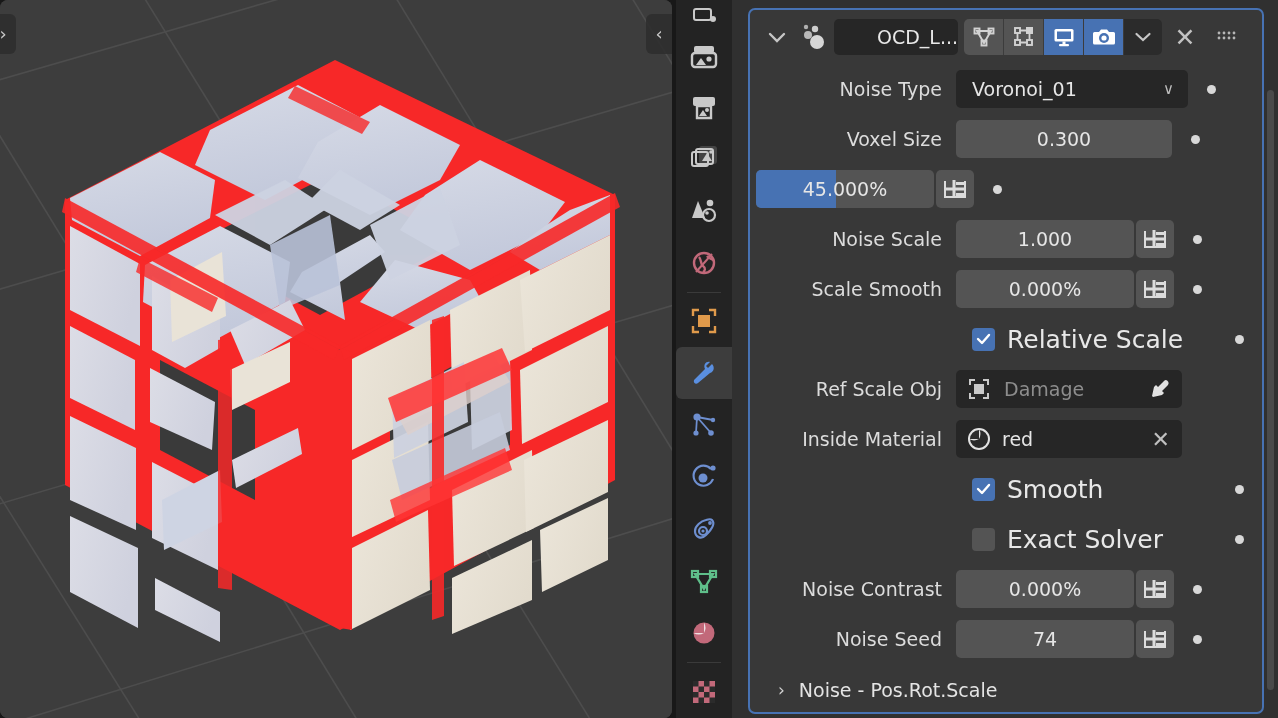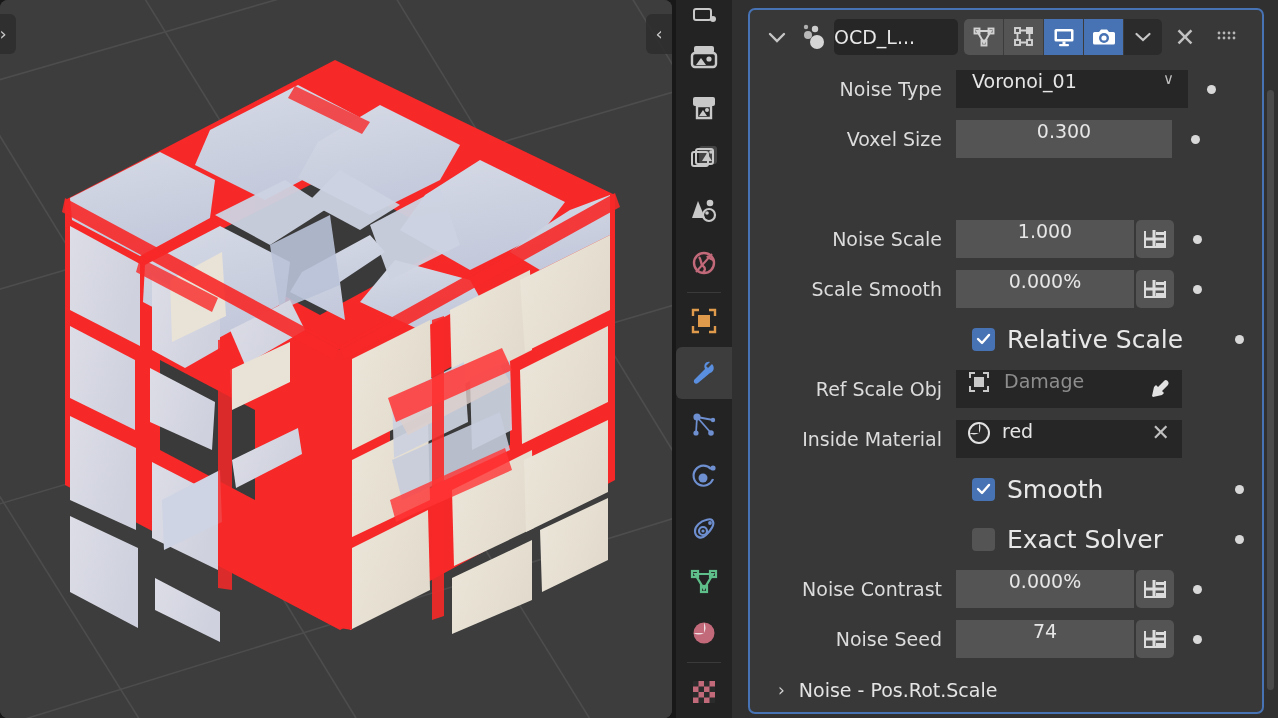--- a/index.html
+++ b/index.html
@@ -50,21 +50,21 @@
     background:#383838;border:2px solid #4772b3;border-radius:7px;
     box-sizing:border-box;overflow:hidden;
   }
   .mod-header{
     height:54px;display:flex;align-items:center;padding:0 0 0 10px;box-sizing:border-box;
   }
   .hdr-expand{width:34px;height:34px;display:flex;align-items:center;justify-content:center;color:#c6c6c6;}
   .hdr-icon{width:36px;height:34px;display:flex;align-items:center;justify-content:center;}
   .name-field{
     width:124px;height:36px;background:#262626;border-radius:5px;
-    display:flex;align-items:center;justify-content:flex-start;
+    display:flex;align-items:center;justify-content:flex-end;
     color:#e8e8e8;font-size:19px;margin-left:4px;
   }
   .tog-group{display:flex;margin-left:6px;height:36px;border-radius:5px;overflow:hidden;}
   .tog{
     width:39px;height:36px;background:#545454;display:flex;align-items:center;justify-content:center;
     border-right:1px solid #3c3c3c;
   }
   .tog.on{background:#4772b3;}
   .tog.dropdown{background:#2b2b2b;width:38px;border-right:none;color:#c6c6c6;}
   .hdr-x{width:38px;height:34px;display:flex;align-items:center;justify-content:center;color:#c2c2c2;font-size:25px;margin-left:4px;}
@@ -74,22 +74,22 @@
   .rows{padding:0 0 0 6px;}
   .row{
     height:50px;display:flex;align-items:center;padding:0 0 0 0;box-sizing:border-box;
   }
   .lbl{
     width:200px;text-align:right;color:#dcdcdc;font-size:19px;padding-right:14px;
     box-sizing:border-box;white-space:nowrap;
   }
   .ctrl{flex:1;display:flex;align-items:center;}
   .field{
-    height:38px;background:#545454;border-radius:0;color:#e6e6e6;font-size:19px;
-    display:flex;justify-content:center;position:relative;overflow:hidden;
+    height:38px;background:#545454;border-radius:5px;color:#e6e6e6;font-size:19px;
+    display:flex;align-items:center;justify-content:center;position:relative;overflow:hidden;
   }
   .field.enum{background:#262626;justify-content:flex-start;padding-left:16px;}
   .field.enum .chev{position:absolute;right:14px;color:#bdbdbd;font-size:15px;}
   .field.wide{width:216px;}
   .field.full{width:216px;}
   .field.slider .fill{position:absolute;left:0;top:0;bottom:0;background:#4772b3;}
   .field.slider .txt{position:relative;z-index:2;}
   .field.dark{background:#262626;justify-content:flex-start;padding-left:10px;}
 
   .decor-icon{
@@ -505,20 +505,42 @@
             <div class="field full">
               <span>0.300</span>
             </div>
             <div class="anim-dot">
                 <i></i>
               </div>
           </div>
         </div>
 
         <div class="row">
+          <div class="ctrl">
+            <div class="field slider wide" style="width:178px;">
+              <div class="fill" id="damage-fill" style="width: 45%;"></div>
+              <span class="txt">45.000%</span>
+            </div>
+            <div class="decor-icon">
+              <svg width="26" height="22" viewBox="0 0 26 22">
+                <g fill="none" stroke="#dcdcdc" stroke-width="2">
+                  <path d="M3,3 L3,19 L23,19 L23,3"></path>
+                </g>
+                <g fill="#dcdcdc">
+                  <rect x="10.5" y="2" width="3" height="18"></rect>
+                  <rect x="2" y="9.5" width="22" height="3"></rect>
+                  <rect x="14" y="4" width="9" height="3"></rect>
+                  <rect x="14" y="15" width="9" height="3"></rect>
+                </g>
+              </svg>
+            </div>
+            <div class="anim-dot">
+                <i></i>
+              </div>
+          </div>
         </div>
 
         <div class="row">
           <div class="lbl">Noise Scale</div>
           <div class="ctrl">
             <div class="field wide" style="width:178px;">
               <span>1.000</span>
             </div>
             <div class="decor-icon">
               <svg width="26" height="22" viewBox="0 0 26 22">

